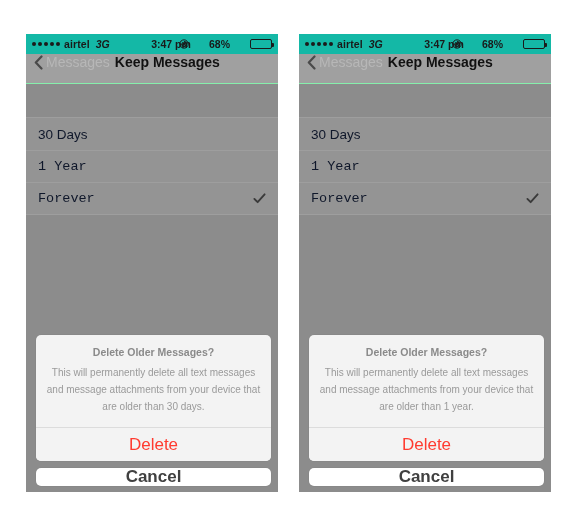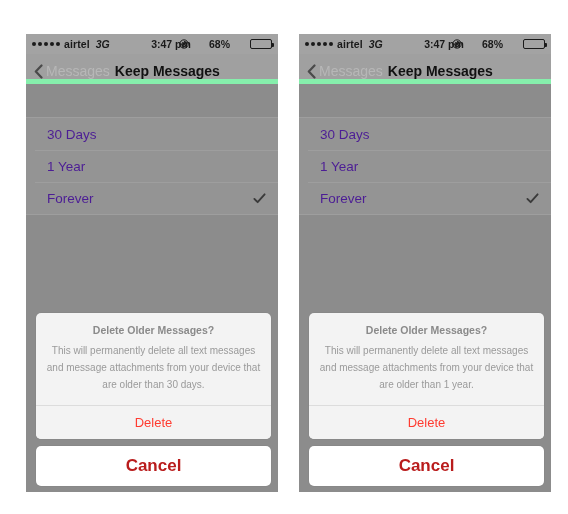--- a/index.html
+++ b/index.html
@@ -30,21 +30,21 @@
     background: #8c8c8c;
     overflow: hidden;
   }
   .phone.left  { left: 26px; }
   .phone.right { left: 299px; }
 
   
   .statusbar {
     position: relative;
     height: 20px;
-    background: #a3a3a3;
+    background: #14b8a6;
     color: #1a1a1a;
     font-size: 10.5px;
     font-weight: bold;
     display: flex;
     align-items: center;
     padding: 0 6px;
     box-sizing: border-box;
   }
   .sb-left {
     display: flex;
@@ -109,25 +109,25 @@
     height: 100%;
     background: #1a1a1a;
     border-radius: 1px;
   }
 
   
   .navbar {
     height: 30px;
     background: #a0a0a0;
     display: flex;
-    align-items: flex-end;
+    align-items: flex-start;
     padding: 0 8px;
     box-sizing: border-box;
     position: relative;
-    border-bottom: 5px solid #86efac;
+    border-bottom: 1px solid #86efac;
   }
   .back {
     display: flex;
     align-items: center;
     gap: 3px;
     color: #b7b7b7;
     font-size: 14px;
   }
   .chev {
     width: 9px;
@@ -153,26 +153,25 @@
     background: #949494;
     border-top: 1px solid #9e9e9e;
     border-bottom: 1px solid #9e9e9e;
   }
   .row {
     height: 32px;
     display: flex;
     align-items: center;
     padding: 0 12px;
     box-sizing: border-box;
-    color: #4c1d95;
+    color: #0f172a;
     font-size: 13.5px;
     position: relative;
-    margin-left: 9px;
-  }
-  .row + .row { border-top: 1px solid #9e9e9e; }
+  }
+  .row + .row { border-top: 1px solid #9e9e9e; font-family: Liberation Mono, monospace; }
   .row-label { flex: 1; }
   .check {
     width: 13px;
     height: 13px;
     display: block;
   }
 
   
   .alert-wrap {
     position: absolute;
@@ -201,32 +200,32 @@
     font-size: 10px;
     line-height: 17px;
   }
   .alert-action {
     border-top: 1px solid #dcdcdc;
     height: 33px;
     display: flex;
     align-items: center;
     justify-content: center;
     color: #ff3b30;
-    font-size: 13px;
+    font-size: 17px;
     background: #f3f3f3;
   }
   .cancel-btn {
     margin-top: 7px;
     background: #ffffff;
     border-radius: 5px;
-    height: 40px;
+    height: 18px;
     display: flex;
     align-items: center;
     justify-content: center;
-    color: #b91c1c;
+    color: #404040;
     font-size: 17px;
     font-weight: bold;
     box-shadow: 0 0 0 0.5px rgba(120,120,120,0.35);
   }
 </style>
 </head>
 <body>
 
 <div class="stage">
 

